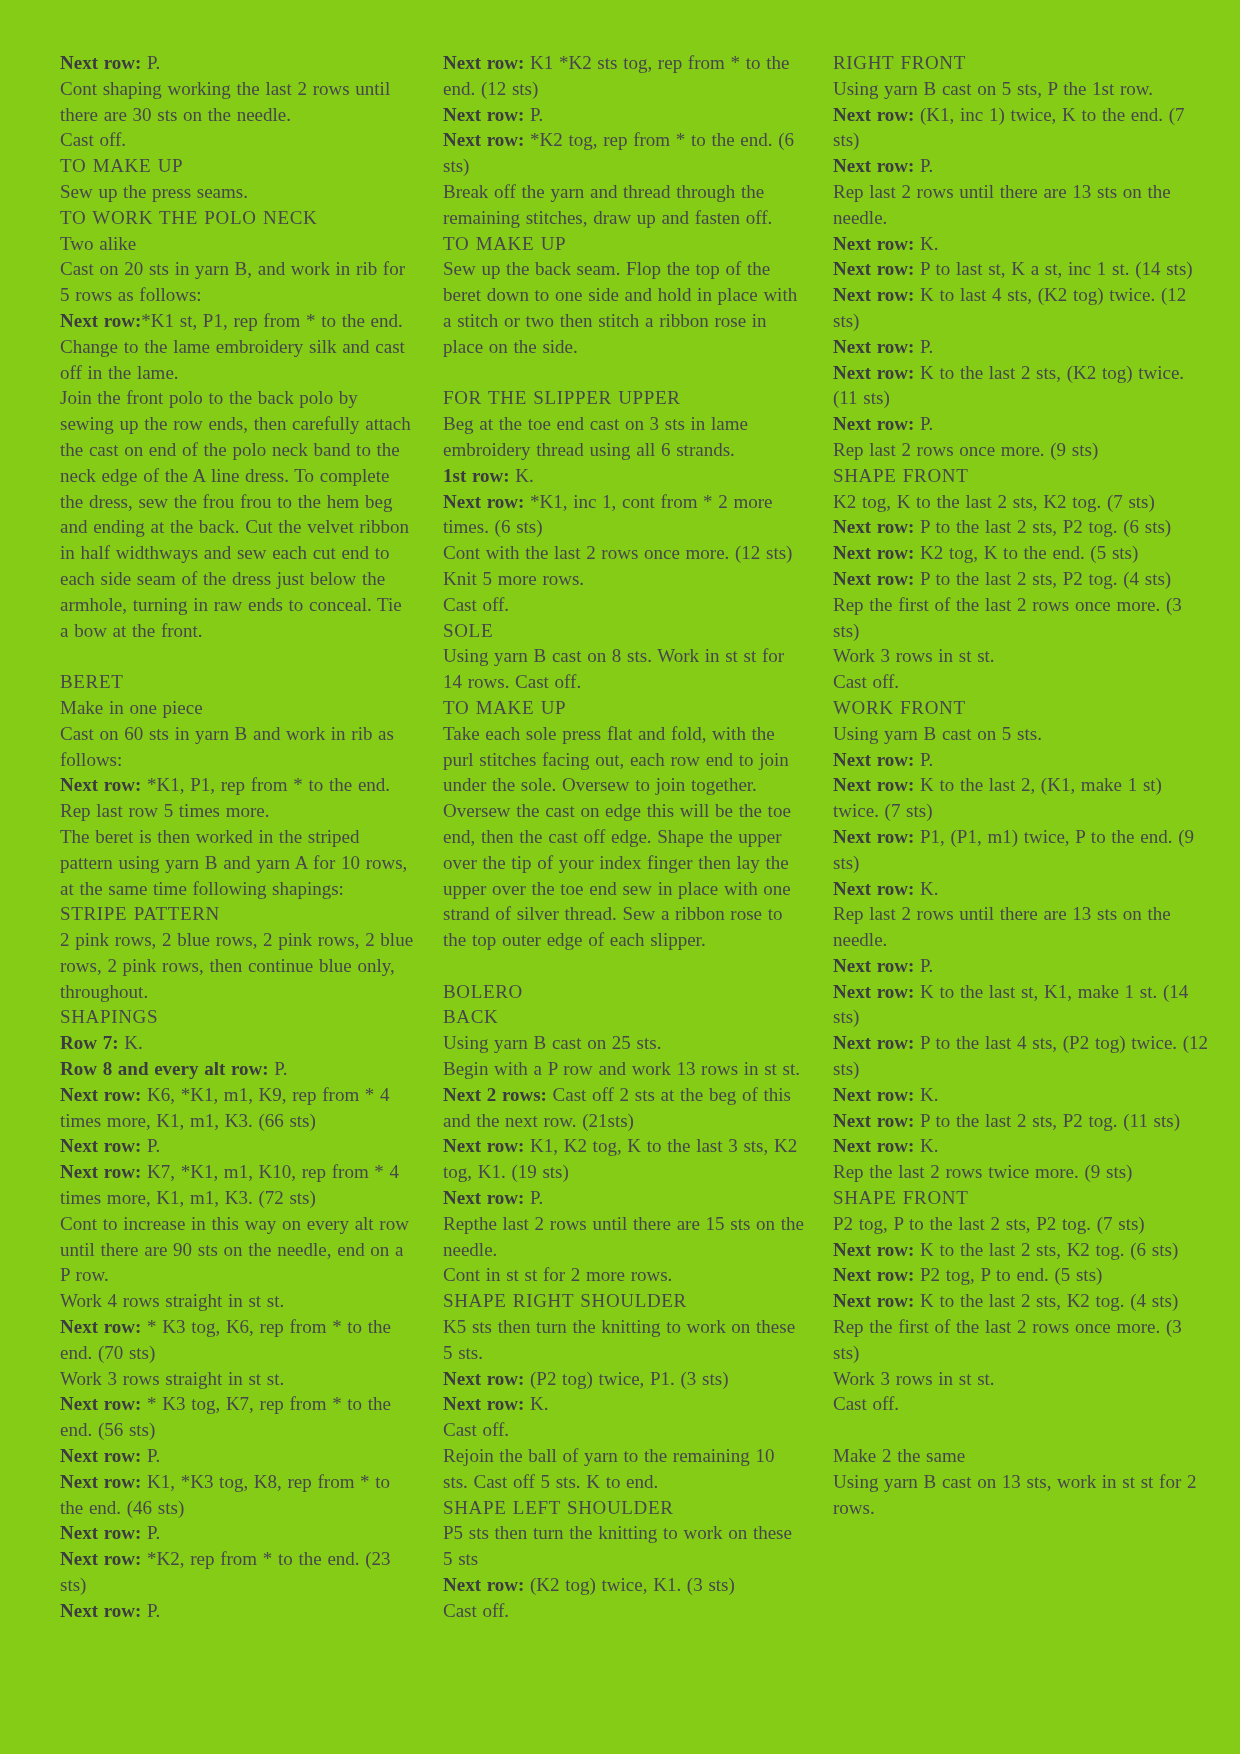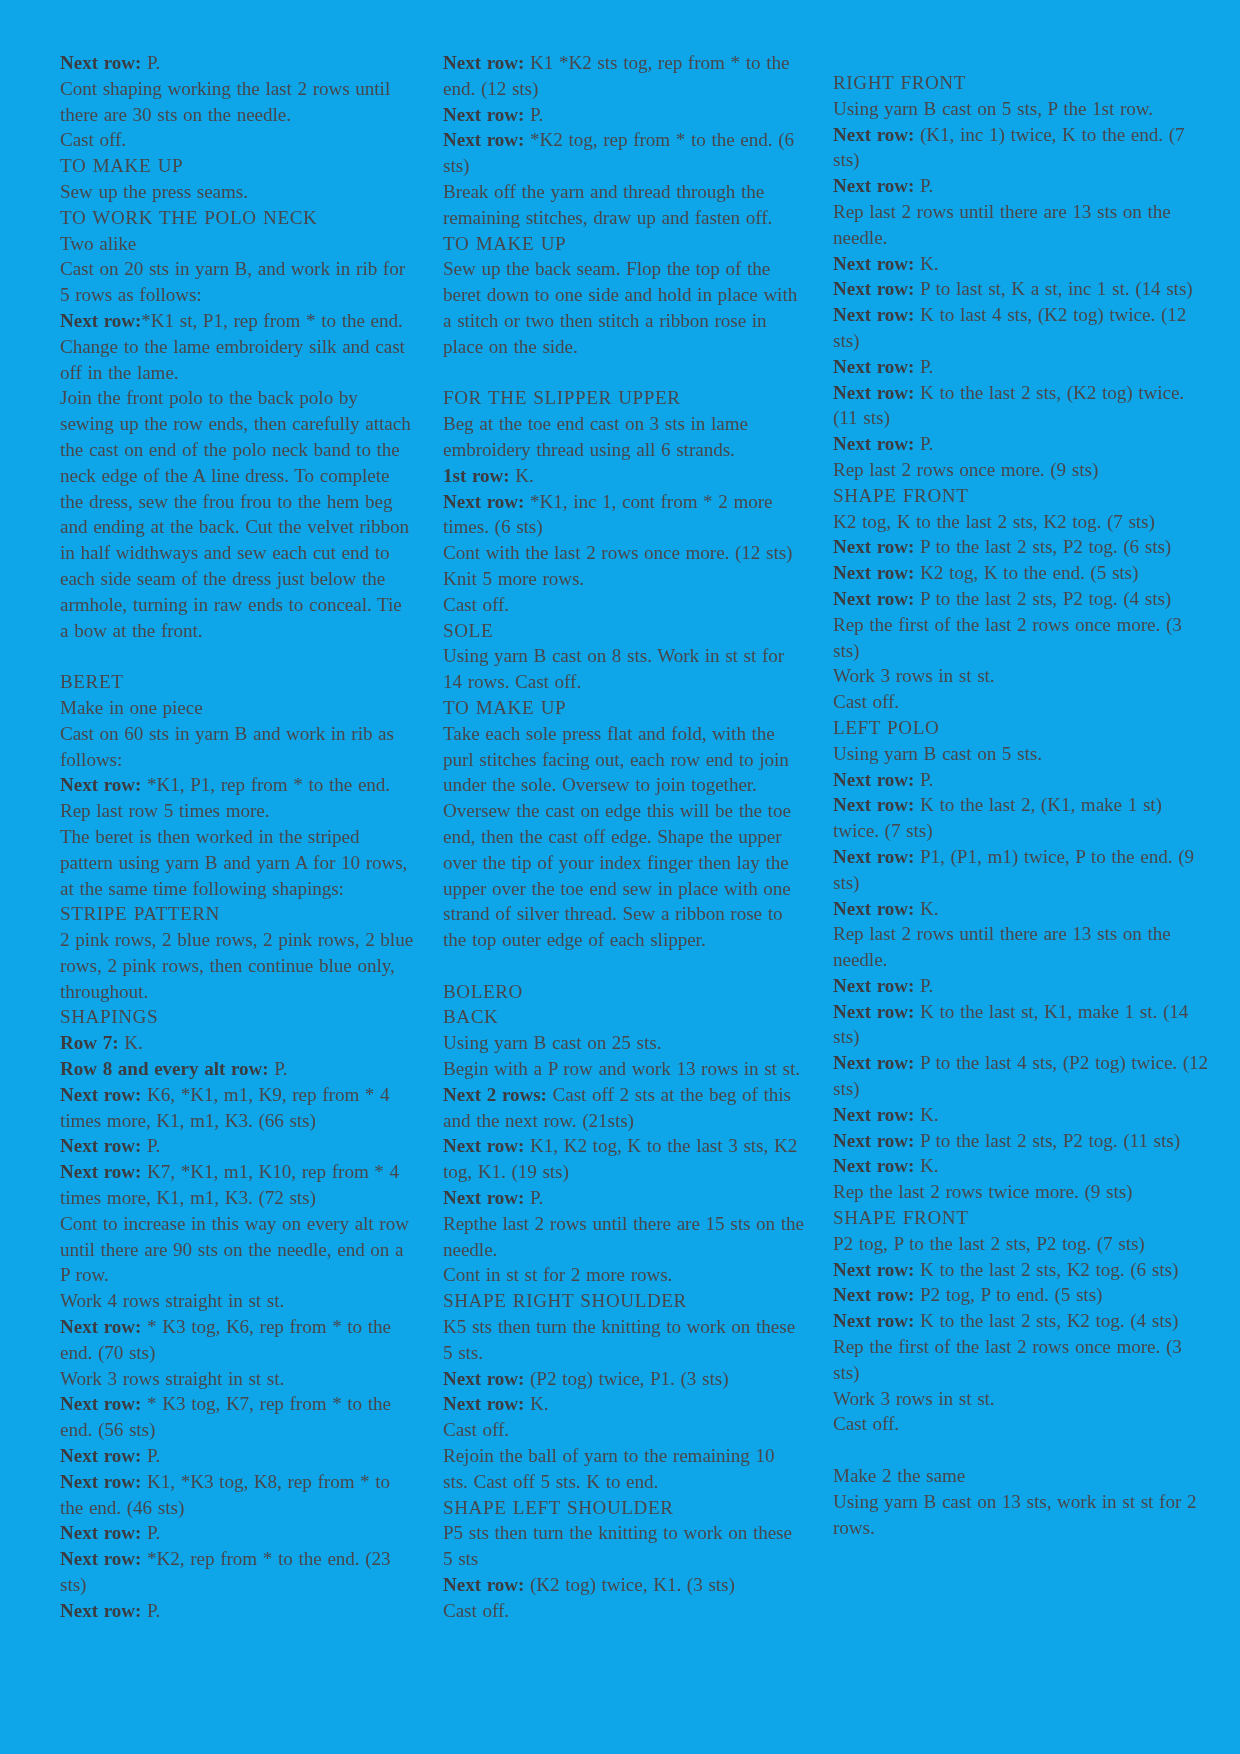--- a/index.html
+++ b/index.html
@@ -4,38 +4,38 @@
 <style>
   html, body {
     margin: 0;
     padding: 0;
     background: #ffffff;
   }
   .page {
     position: relative;
     width: 1240px;
     height: 1754px;
-    background: #0ea5e9;
+    background: #84cc16;
     overflow: hidden;
     font-family: "Liberation Serif", "DejaVu Serif", serif;
     color: #47474b;
   }
   .columns {
     display: flex;
     padding: 50px 30px 0 60px;
     gap: 28px;
   }
   .col {
     font-size: 19px;
     line-height: 25.8px;
     word-spacing: 0.05em;
   }
   .col-1 { width: 355px; }
   .col-2 { width: 362px; }
-  .col-3 { width: 377px; margin-top: 20px; }
+  .col-3 { width: 377px; }
   .col p {
     margin: 0;
     padding: 0;
   }
   .col p.heading {
     letter-spacing: 0.035em;
   }
   .col strong {
     font-weight: bold;
     color: #3c3c40;
@@ -141,21 +141,21 @@
         <p class="body-line"><strong>Next row:</strong> P.</p>
         <p class="body-line">Rep last 2 rows once more.  (9 sts)</p>
         <p class="heading">SHAPE FRONT</p>
         <p class="body-line">K2 tog, K to the last 2 sts, K2 tog.  (7 sts)</p>
         <p class="body-line"><strong>Next row:</strong> P to the last 2 sts, P2 tog. (6 sts)</p>
         <p class="body-line"><strong>Next row:</strong> K2 tog, K to the end. (5 sts)</p>
         <p class="body-line"><strong>Next row:</strong> P to the last 2 sts, P2 tog. (4 sts)</p>
         <p class="body-line">Rep the first of the last 2 rows once more. (3 sts)</p>
         <p class="body-line">Work 3 rows in st st.</p>
         <p class="body-line">Cast off.</p>
-        <p class="heading">LEFT POLO</p>
+        <p class="heading">WORK FRONT</p>
         <p class="body-line">Using yarn B cast on 5 sts.</p>
         <p class="body-line"><strong>Next row:</strong> P.</p>
         <p class="body-line"><strong>Next row:</strong> K to the last 2, (K1, make 1 st) twice.  (7 sts)</p>
         <p class="body-line"><strong>Next row:</strong> P1, (P1, m1) twice, P to the end. (9 sts)</p>
         <p class="body-line"><strong>Next row:</strong> K.</p>
         <p class="body-line">Rep last 2 rows until there are 13 sts on the needle.</p>
         <p class="body-line"><strong>Next row:</strong> P.</p>
         <p class="body-line"><strong>Next row:</strong> K to the last st, K1, make 1 st. (14 sts)</p>
         <p class="body-line"><strong>Next row:</strong> P to the last 4 sts, (P2 tog) twice. (12 sts)</p>
         <p class="body-line"><strong>Next row:</strong> K.</p>

